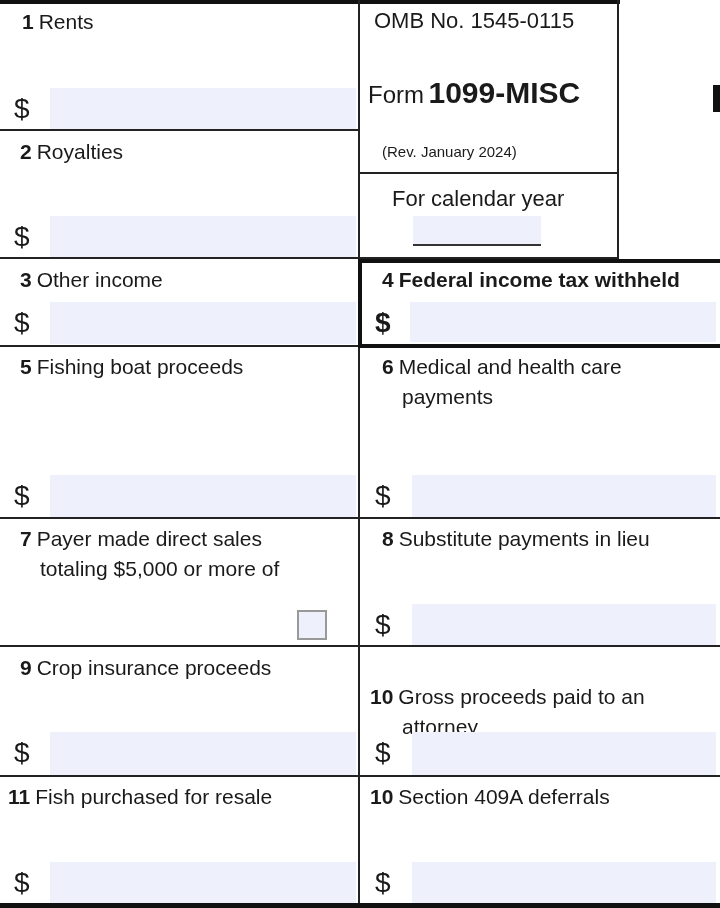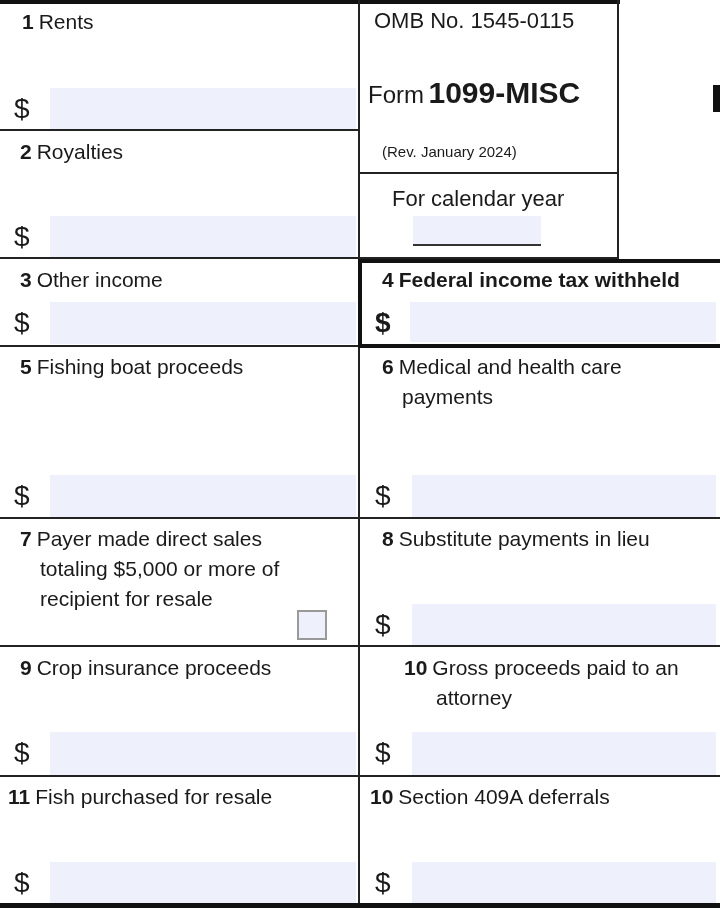--- a/index.html
+++ b/index.html
@@ -88,37 +88,36 @@
 <div class="lbl" style="left:382px;top:352px;">
   <b>6</b><span>Medical and health care</span>
   <span class="cont">payments</span>
 </div>
 <div class="dollar" style="left:375px;top:481px;">$</div>
 <input class="field" style="left: 412px; top: 475px; width: 304px; height: 42px;" value="">
 
 <div class="lbl" style="left:20px;top:524px;">
   <b>7</b><span>Payer made direct sales</span>
   <span class="cont">totaling $5,000 or more of</span>
-  <span class="cont">recipient for resale</span>
 </div>
 <div class="checkbox" style="left:297px;top:610px;"></div>
 
 <div class="lbl" style="left:382px;top:524px;">
   <b>8</b><span>Substitute payments in lieu</span>
 </div>
 <div class="dollar" style="left:375px;top:610px;">$</div>
 <input class="field" style="left: 412px; top: 604px; width: 304px; height: 41px;" value="">
 
 <div class="lbl" style="left:20px;top:653px;">
   <b>9</b><span>Crop insurance proceeds</span>
 </div>
 <div class="dollar" style="left:14px;top:738px;">$</div>
 <input class="field" style="left: 50px; top: 732px; width: 306px; height: 43px;" value="">
 
-<div class="lbl" style="left:370px;top:653px;margin-left:34px;">
+<div class="lbl" style="left:370px;top:682px;">
   <b>10</b><span>Gross proceeds paid to an</span>
   <span class="cont" style="padding-left:32px;">attorney</span>
 </div>
 <div class="dollar" style="left:375px;top:738px;">$</div>
 <input class="field" style="left: 412px; top: 732px; width: 304px; height: 43px;" value="">
 
 <div class="lbl" style="left:8px;top:782px;">
   <b>11</b><span>Fish purchased for resale</span>
 </div>
 <div class="dollar" style="left:14px;top:868px;">$</div>

